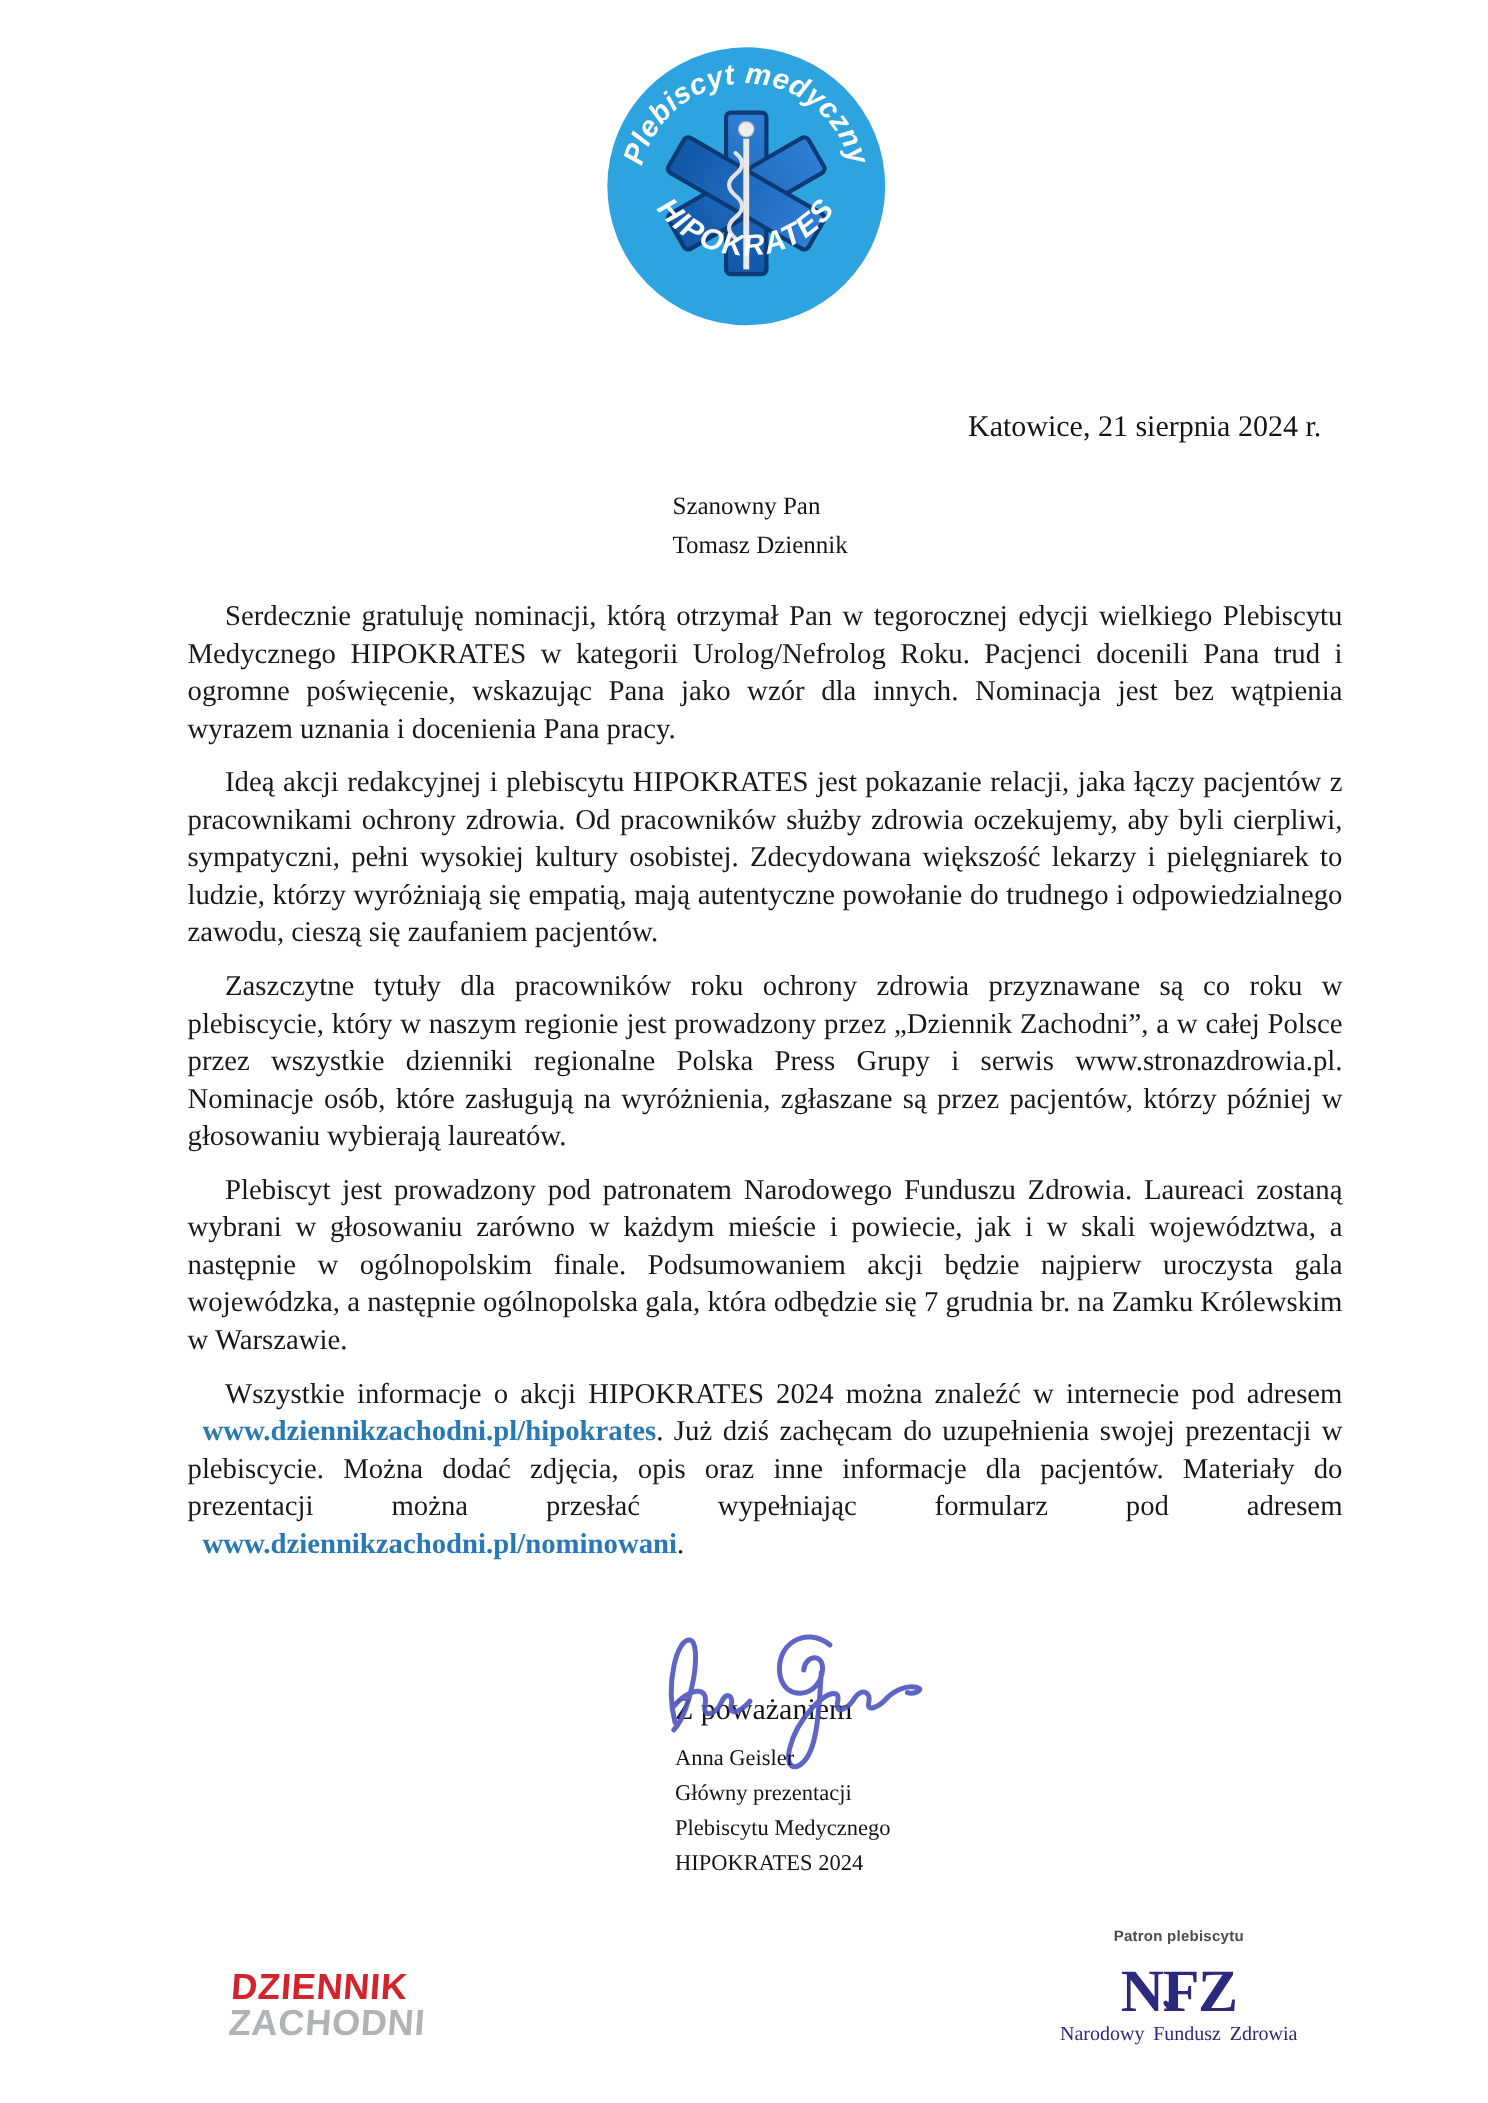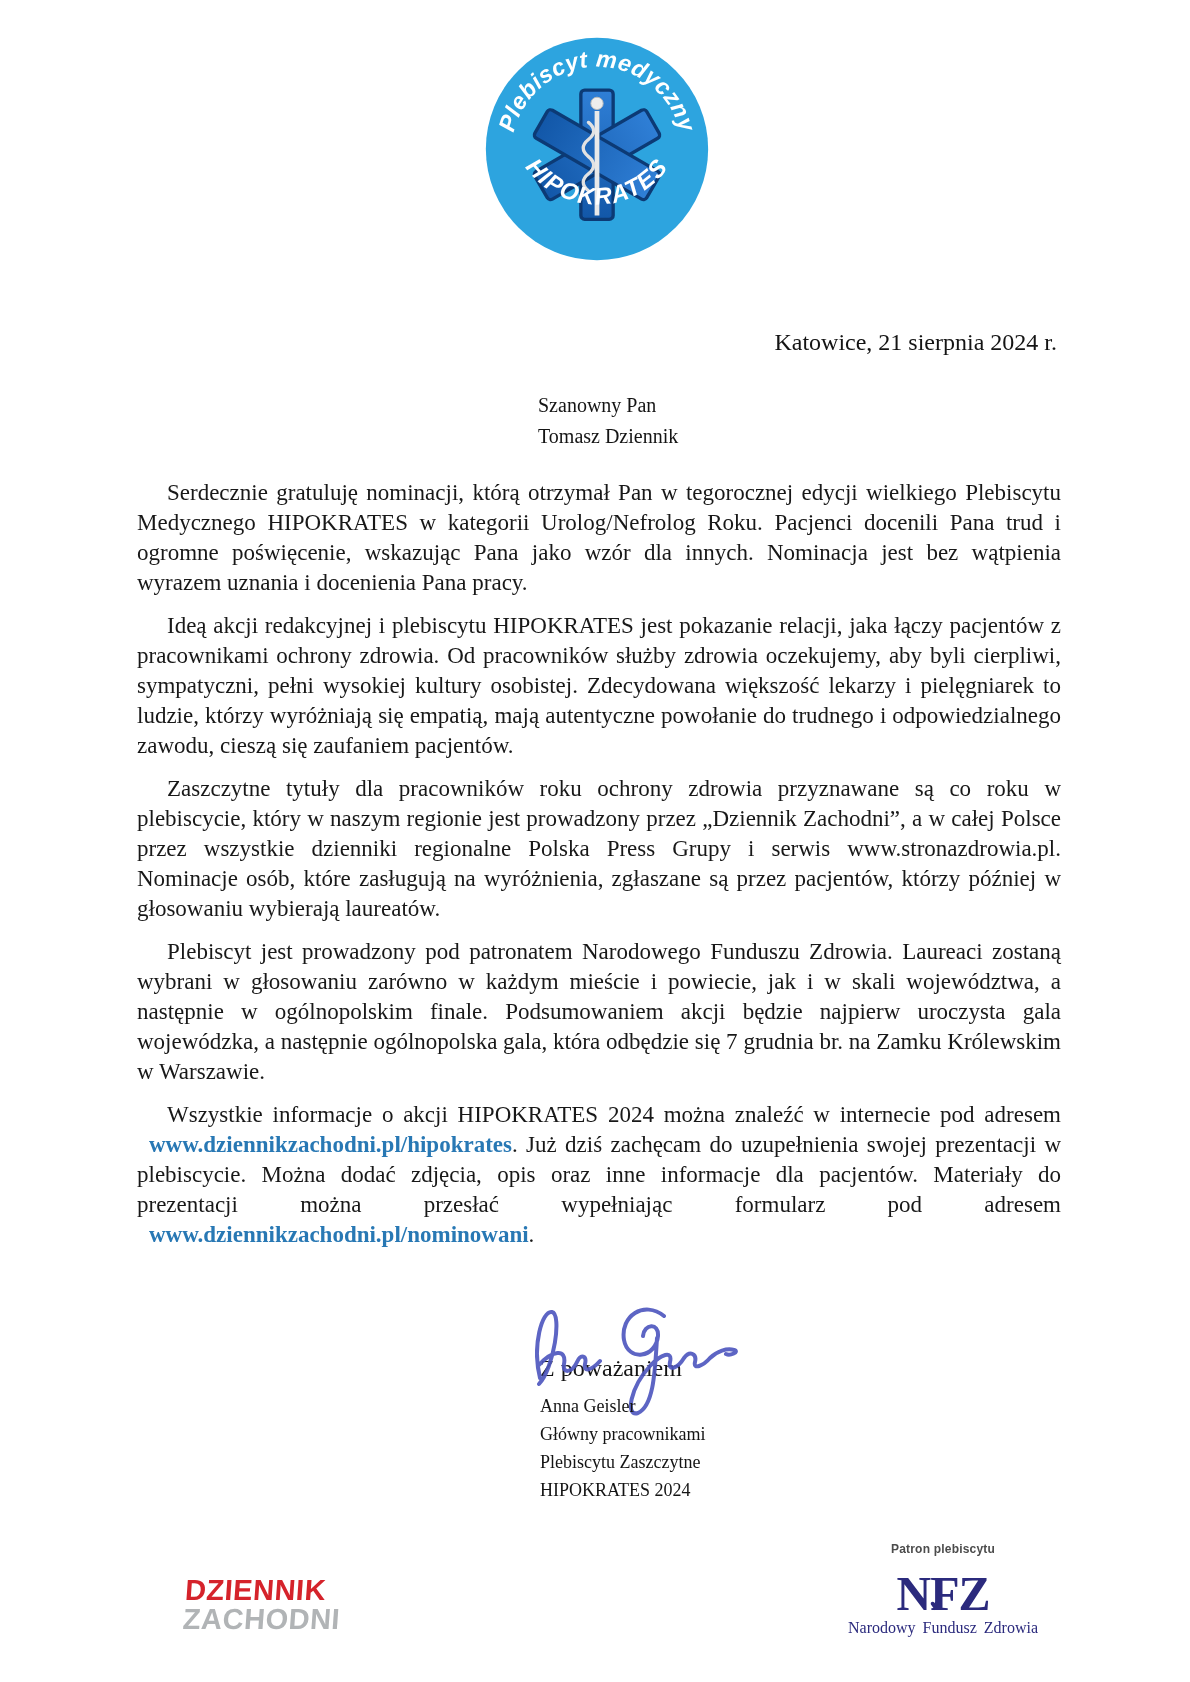--- a/index.html
+++ b/index.html
@@ -11,21 +11,21 @@
   
   .logo-wrap { position:absolute; left:483px; top:34px; width:228px; height:230px; }
   .logo-wrap svg { display:block; width:100%; height:100%; }
 
   
   .date { position:absolute; right:133px; top:329px; font-size:24px; white-space:nowrap; }
   .addressee { position:absolute; left:538px; top:390px; font-size:20px; line-height:31px; }
 
   
   .body-text {
-    position:absolute; left:137px; top:478px; width:924px;
+    position:absolute; left:150px; top:478px; width:924px;
     font-size:23px; line-height:30px; text-align:justify; color:#181818;
   }
   .body-text p { margin:0 0 13px 0; text-indent:30px; }
   .link { color:#2878b4; font-weight:bold; text-decoration:none; cursor:pointer;margin-left:12px; }
 
   
   .closing { position:absolute; left:540px; top:1355px; font-size:24px; }
   .signature-svg { position:absolute; left:512px; top:1298px; width:235px; height:125px; overflow:visible; }
   .sig-block { position:absolute; left:540px; top:1392px; font-size:18px; line-height:28px; }
 
@@ -109,22 +109,22 @@
 
   <svg class="signature-svg" viewBox="0 0 235 125">
     <g fill="none" stroke="#5058bf" stroke-width="4" stroke-linecap="round" stroke-linejoin="round" opacity="0.92">
       <path d="M 28,80 C 20,48 30,12 40,14 C 50,16 42,70 27,86 M 26,68 C 40,52 55,50 52,66 C 50,76 60,75 65,64 C 69,55 75,58 73,66 C 71,75 80,72 88,63"></path>
       <path d="M 152,18 C 132,2 108,18 112,42 C 116,64 144,60 146,38 C 147,24 132,26 131,38 M 145,40 C 143,72 142,108 126,115 C 113,119 118,90 138,68 C 149,56 161,52 158,64 C 156,74 166,70 172,60 C 178,52 185,56 183,64 C 181,72 191,68 198,60 C 205,53 215,50 222,52 C 228,54 218,58 214,56"></path>
     </g>
   </svg>
 
   <div class="sig-block">
     <div>Anna Geisler</div>
-    <div>Główny pracownikami</div>
-    <div>Plebiscytu Zaszczytne</div>
+    <div>Główny prezentacji</div>
+    <div>Plebiscytu Medycznego</div>
     <div>HIPOKRATES 2024</div>
   </div>
 
   <div class="dz-logo">
     <div class="dz-line1">DZIENNIK</div>
     <div class="dz-line2">ZACHODNI</div>
   </div>
 
   <div class="nfz-block">
     <div class="patron-label">Patron plebiscytu</div>

